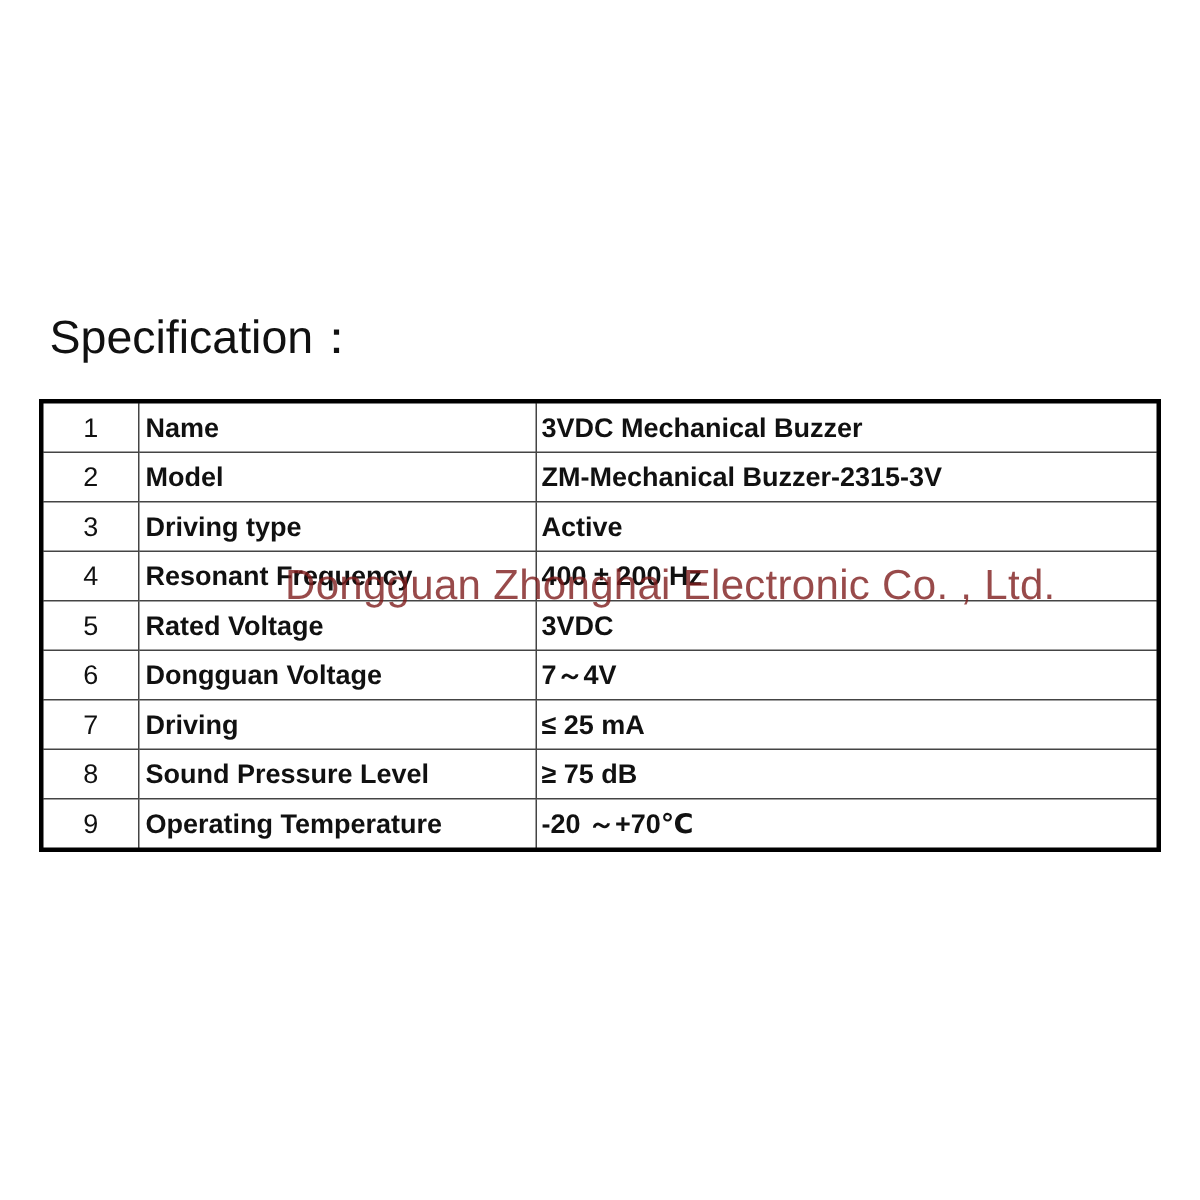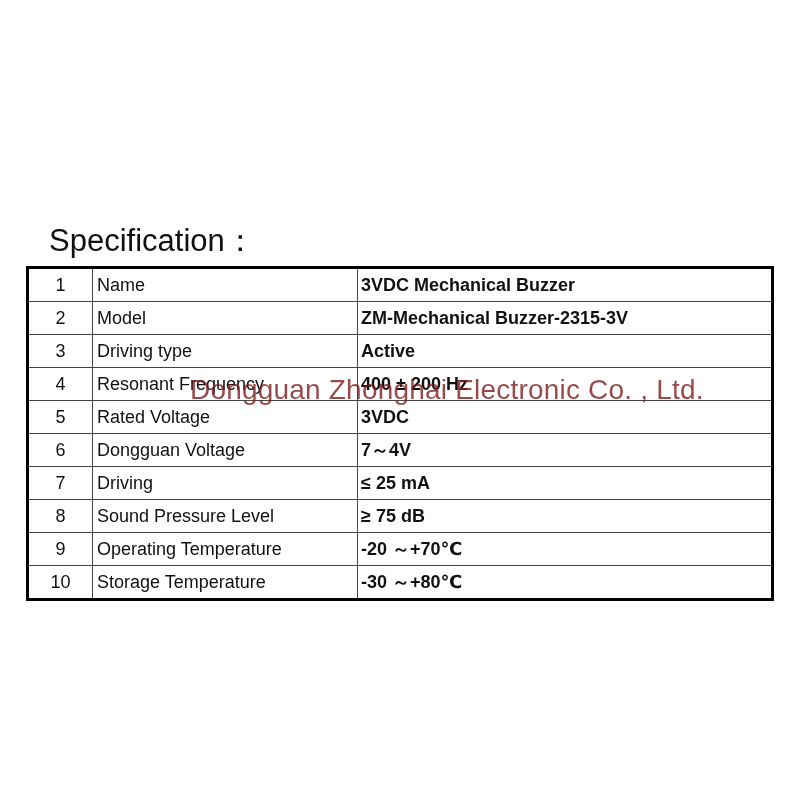--- a/index.html
+++ b/index.html
@@ -17,21 +17,21 @@
     }
     .page-title {
       position: absolute;
       left: 33px;
       top: 205px;
       font-size: 31px;
       line-height: 40px;
       font-weight: normal;
       letter-spacing: 0px;
       color: #111111;
-      margin: 16px;
+      margin: 0;
     }
     .spec-table {
       position: absolute;
       left: 26px;
       top: 266px;
       width: 748px;
       border-collapse: collapse;
       border: 3px solid #000000;
       box-sizing: border-box;
       table-layout: fixed;
@@ -51,20 +51,21 @@
     .spec-table tr:last-child td { border-bottom: none; }
     .col-no {
       width: 63px;
       text-align: center;
       border-right: 1px solid #444444;
     }
     .col-name {
       width: 260px;
       padding-left: 4px !important;
       border-right: 1px solid #444444;
+      font-weight: bold;
     }
     .col-value {
       padding-left: 3px !important;
       font-weight: bold;
     }
     .watermark {
       position: absolute;
       left: 190px;
       top: 372px;
       font-size: 28px;
@@ -121,21 +122,16 @@
     <tr>
       <td class="col-no">8</td>
       <td class="col-name">Sound Pressure Level</td>
       <td class="col-value">≥ 75 dB</td>
     </tr>
     <tr>
       <td class="col-no">9</td>
       <td class="col-name">Operating Temperature</td>
       <td class="col-value">-20 ～+70℃</td>
     </tr>
-    <tr>
-      <td class="col-no">10</td>
-      <td class="col-name">Storage Temperature</td>
-      <td class="col-value">-30 ～+80℃</td>
-    </tr>
   </tbody>
 </table>
 
 <div class="watermark">Dongguan Zhonghai Electronic Co. , Ltd.</div>
 
 </body></html>

